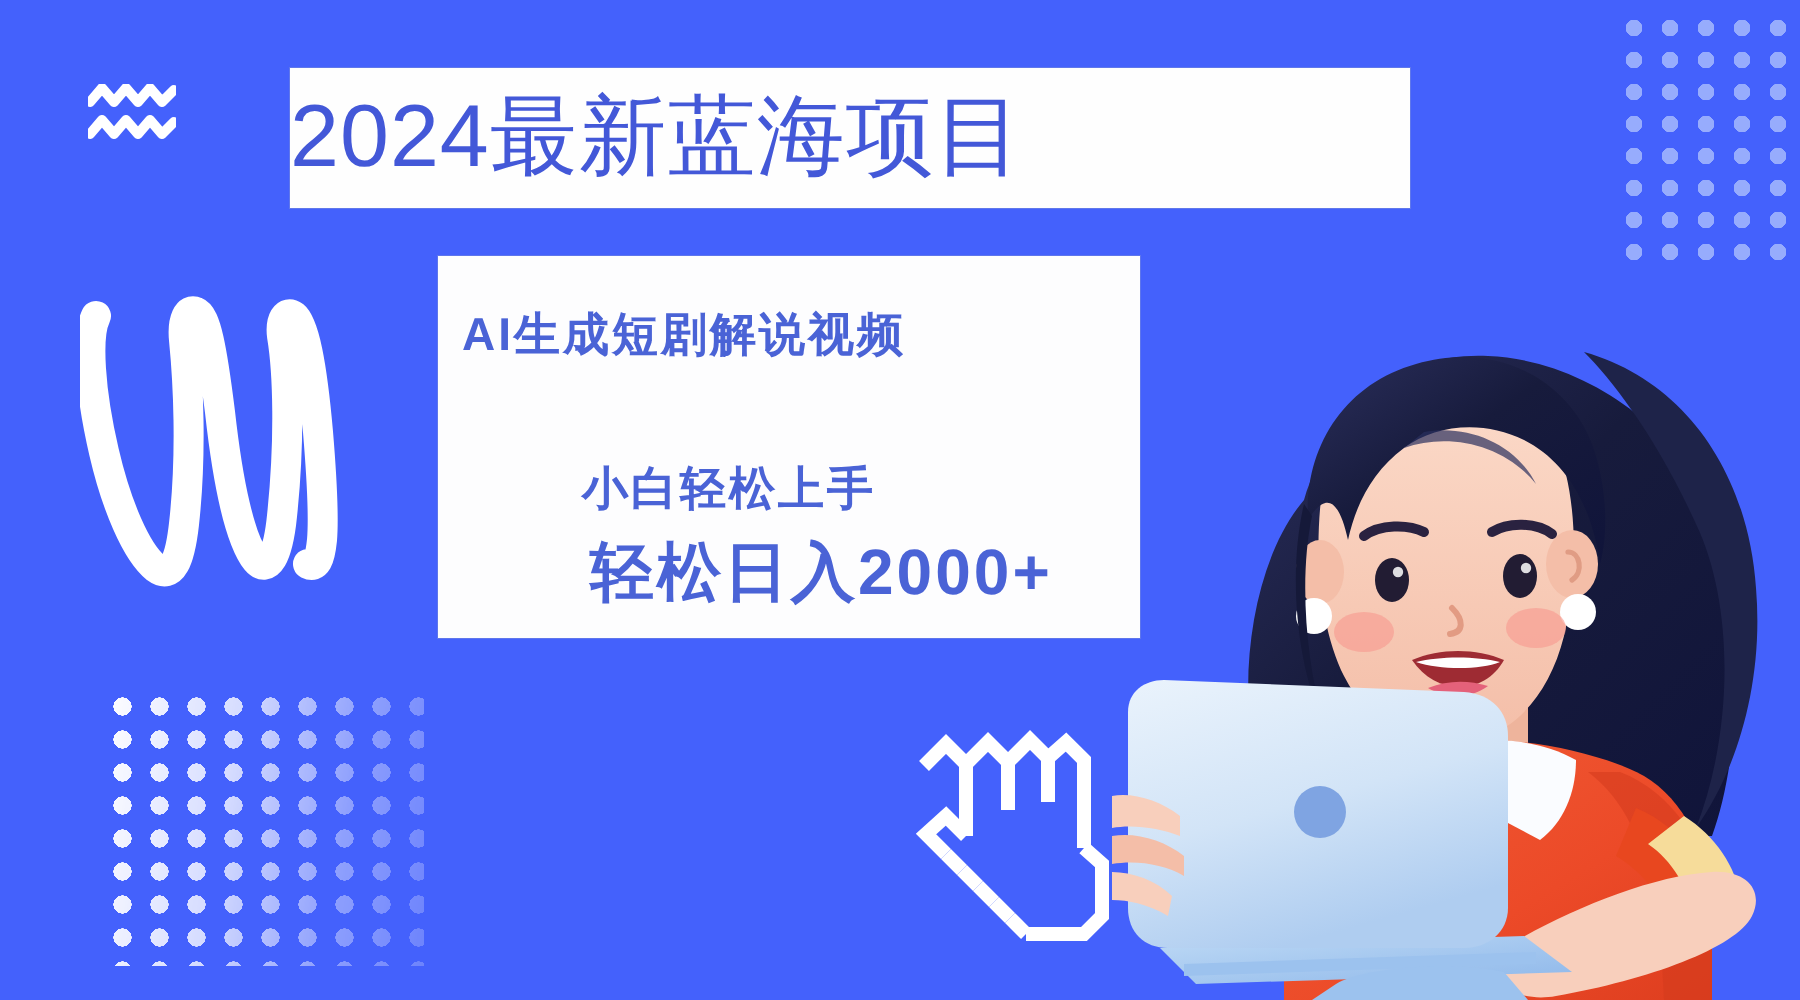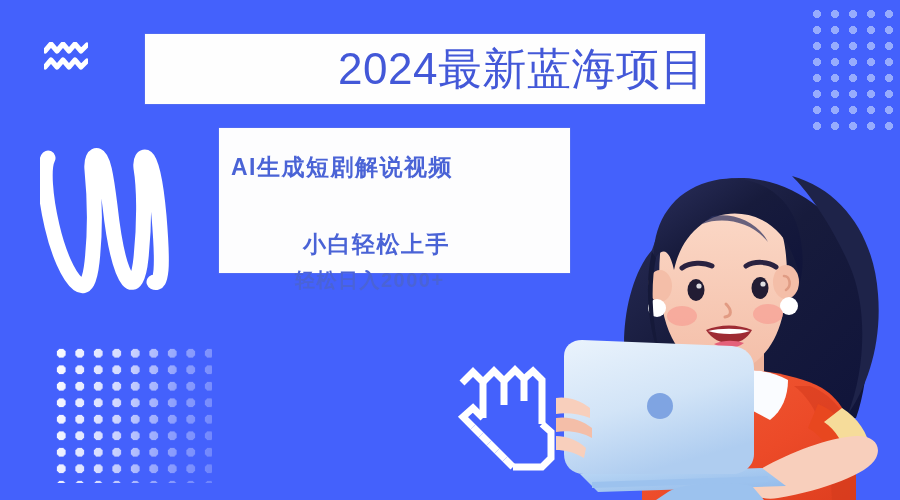--- a/index.html
+++ b/index.html
@@ -61,56 +61,56 @@
   
   #title-card {
     position: absolute;
     left: 145px;
     top: 34px;
     width: 560px;
     height: 70px;
     background: #FEFEFE;
     display: flex;
     align-items: center;
-    justify-content: flex-end;
+    justify-content: flex-start;
     box-shadow: 0 0 0 0.5px rgba(120,140,220,0.55);
   }
   #title-text {
     color: #4358D8;
     font-size: 44px;
     line-height: 1;
     font-weight: 400;
     letter-spacing: 0.5px;
     white-space: nowrap;
   }
 
   
   #subtitle-card {
     position: absolute;
     left: 219px;
     top: 128px;
     width: 351px;
-    height: 145px;
+    height: 191px;
     background: #FDFDFE;
     box-shadow: 0 0 0 0.5px rgba(120,140,220,0.5);
     text-align: center;
   }
   .sub-line {
     position: absolute;
     color: #4A63D6;
     font-size: 23px;
     line-height: 1;
     font-weight: 700;
     letter-spacing: 1.5px;
     white-space: nowrap;
   }
   #sub-line-0 { left: 12px;  top: 28px; }
   #sub-line-1 { left: 52px;  top: 66px; }
-  #sub-line-2 { left: 84px;  top: 105px; }
-  #sub-line-3 { left: 76px;  top: 142px; font-size: 20px; }
+  #sub-line-2 { left: 72px;  top: 105px; }
+  #sub-line-3 { left: 76px;  top: 142px; font-size: 32px; }
 
   
   #pointer-cursor {
     position: absolute;
     left: 455px;
     top: 358px;
     width: 112px;
     height: 128px;
   }
 

